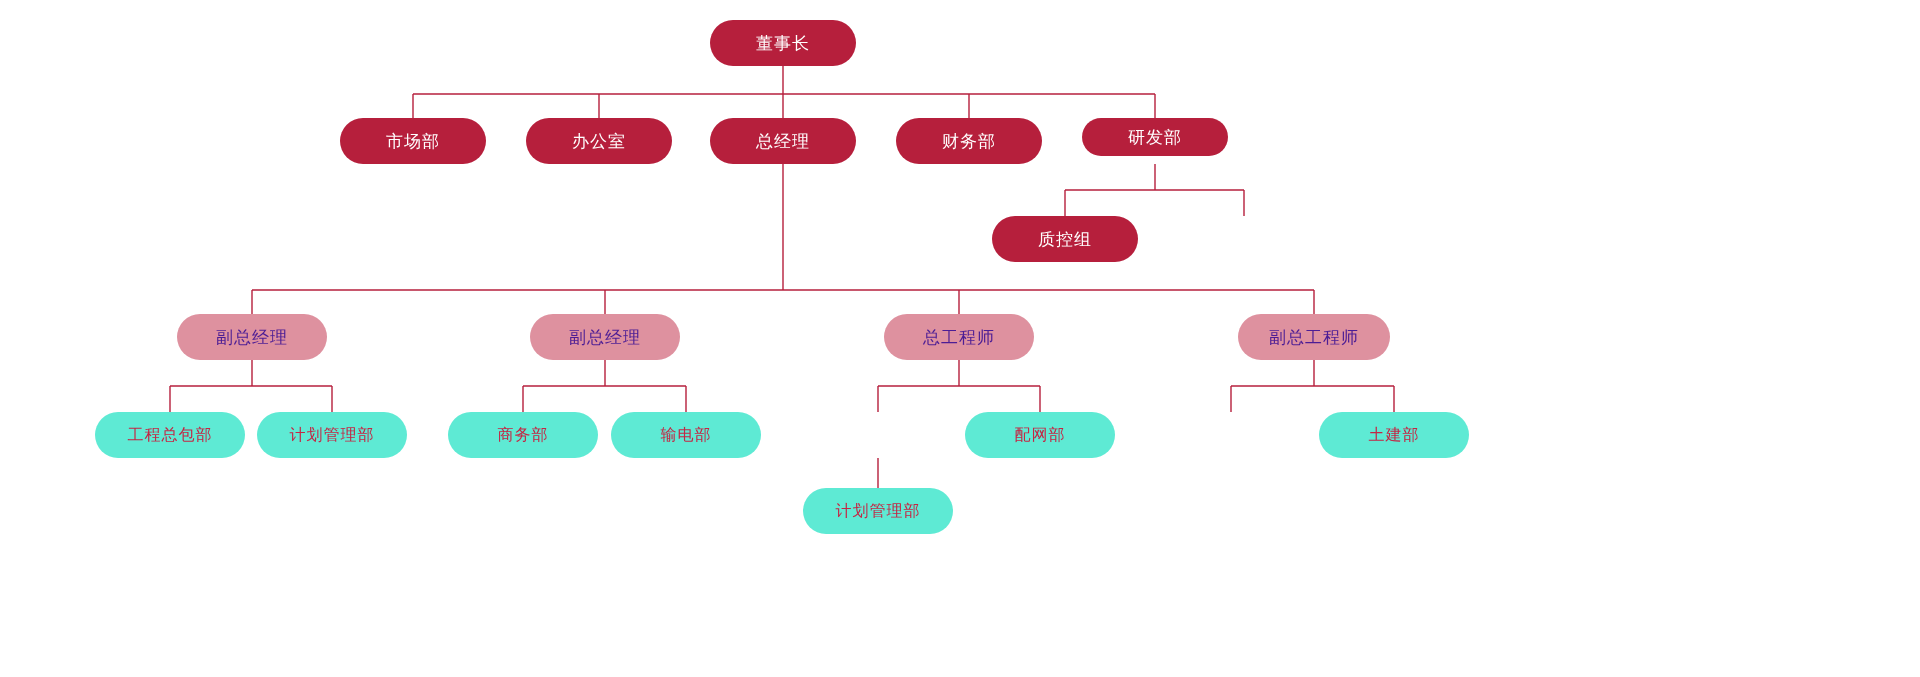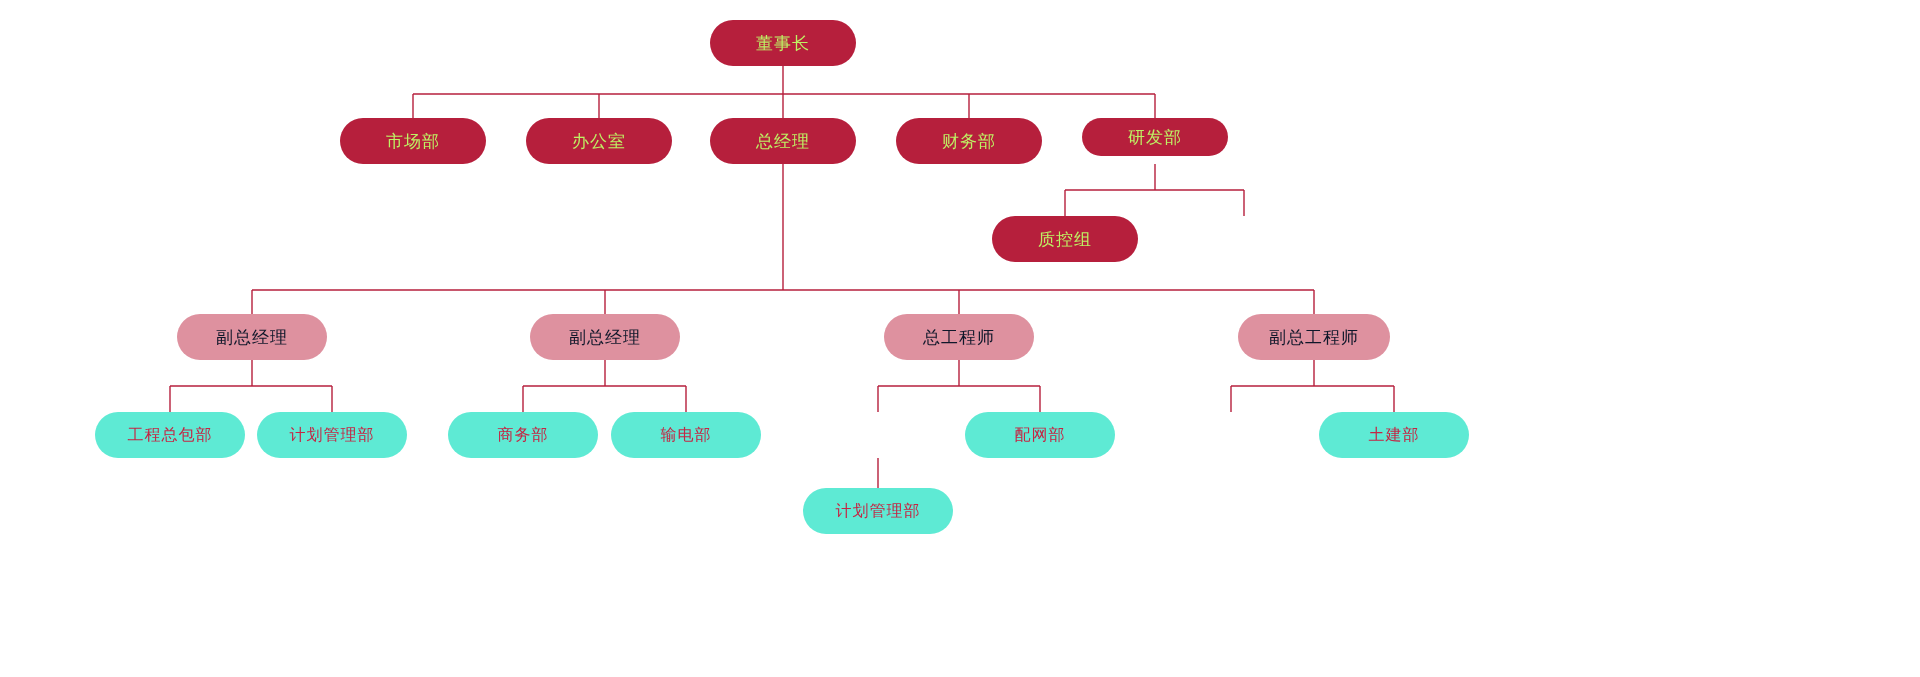--- a/index.html
+++ b/index.html
@@ -31,26 +31,26 @@
     display: flex;
     align-items: center;
     justify-content: center;
     border-radius: 999px;
     white-space: nowrap;
     letter-spacing: 1px;
     z-index: 2;
   }
   .node-l0, .node-l1, .node-l2dark {
     background: #B61F3C;
-    color: #bef264;
+    color: #ffffff;
     font-size: 17px;
   }
   .node-pink {
     background: #DE919F;
-    color: #0f172a;
+    color: #4c1d95;
     font-size: 17px;
   }
   .node-light {
     background: #5eead4;
     color: #C42644;
     font-size: 16px;
   }
 </style>
 </head>
 <body>

